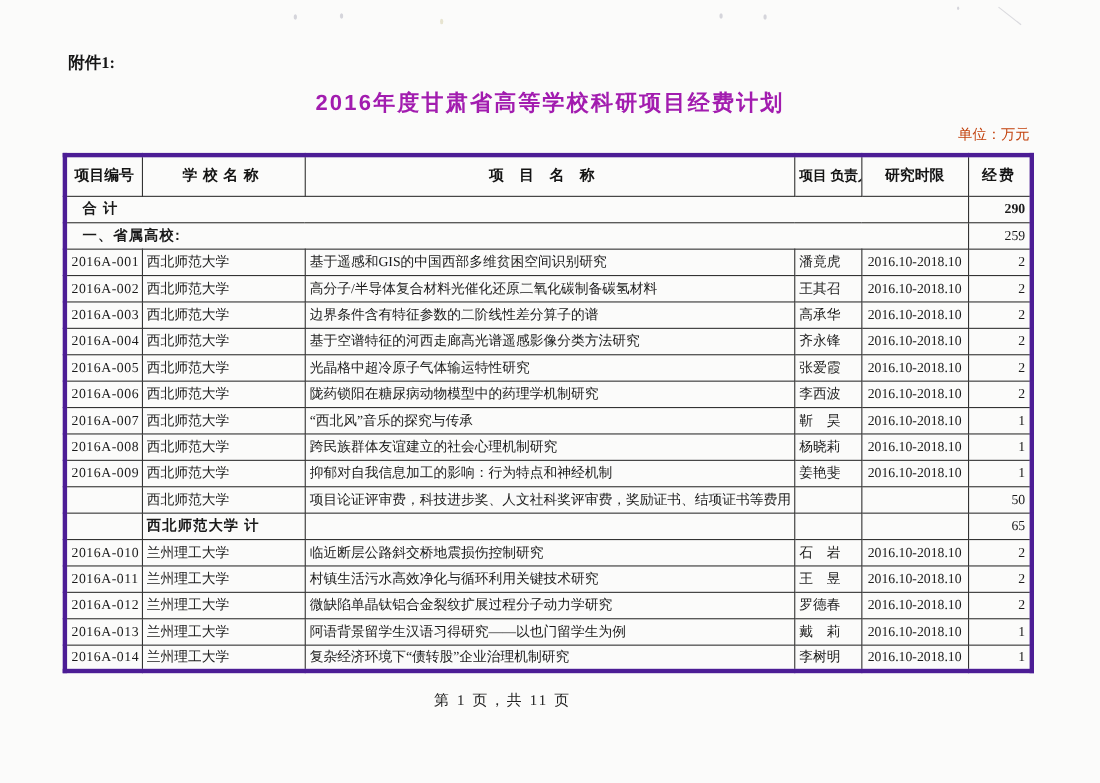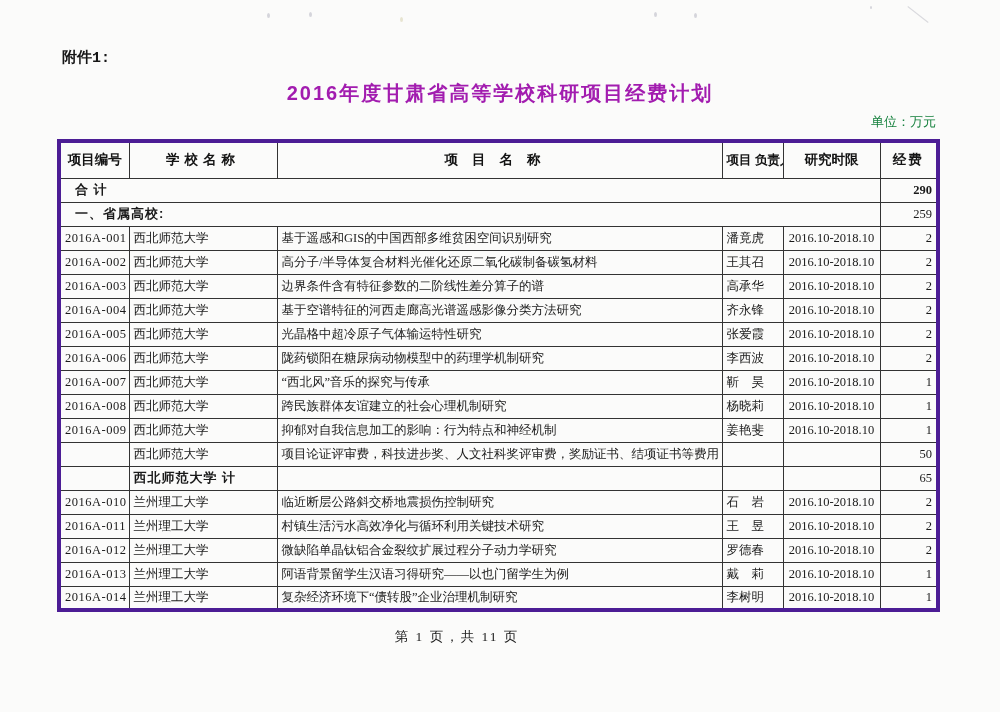--- a/index.html
+++ b/index.html
@@ -8,32 +8,32 @@
     background: #fbfbfa;
     position: relative;
     overflow: hidden;
     font-family: "Liberation Serif", "DejaVu Serif", serif;
     color: #1b1b1b;
   }
   .paper { position: absolute; inset: 0; }
 
   .attachment {
     position: absolute; left: 62px; top: 48px;
-    font-family: Liberation Mono, monospace;
+    font-family: Liberation Serif, serif;
     font-weight: 700; font-size: 15px; color: #161616;
   }
   .title {
     position: absolute; left: 0; top: 80px; width: 1000px;
     margin: 0; text-align: center;
     font-family: "Liberation Sans", "DejaVu Sans", sans-serif;
     font-weight: 700; font-size: 20px; letter-spacing: 2px; color: #a21caf;
   }
   .unit-note {
     position: absolute; right: 64px; top: 113px;
-    font-size: 13px; color: #15803d;
+    font-size: 13px; color: #c2410c;
   }
 
   table.funding {
     position: absolute; left: 57px; top: 139px;
     width: 879px; table-layout: fixed;
     border-collapse: collapse;
     border: 4px solid #4c1d95;
   }
   table.funding th, table.funding td {
     border: 1px solid #333;

